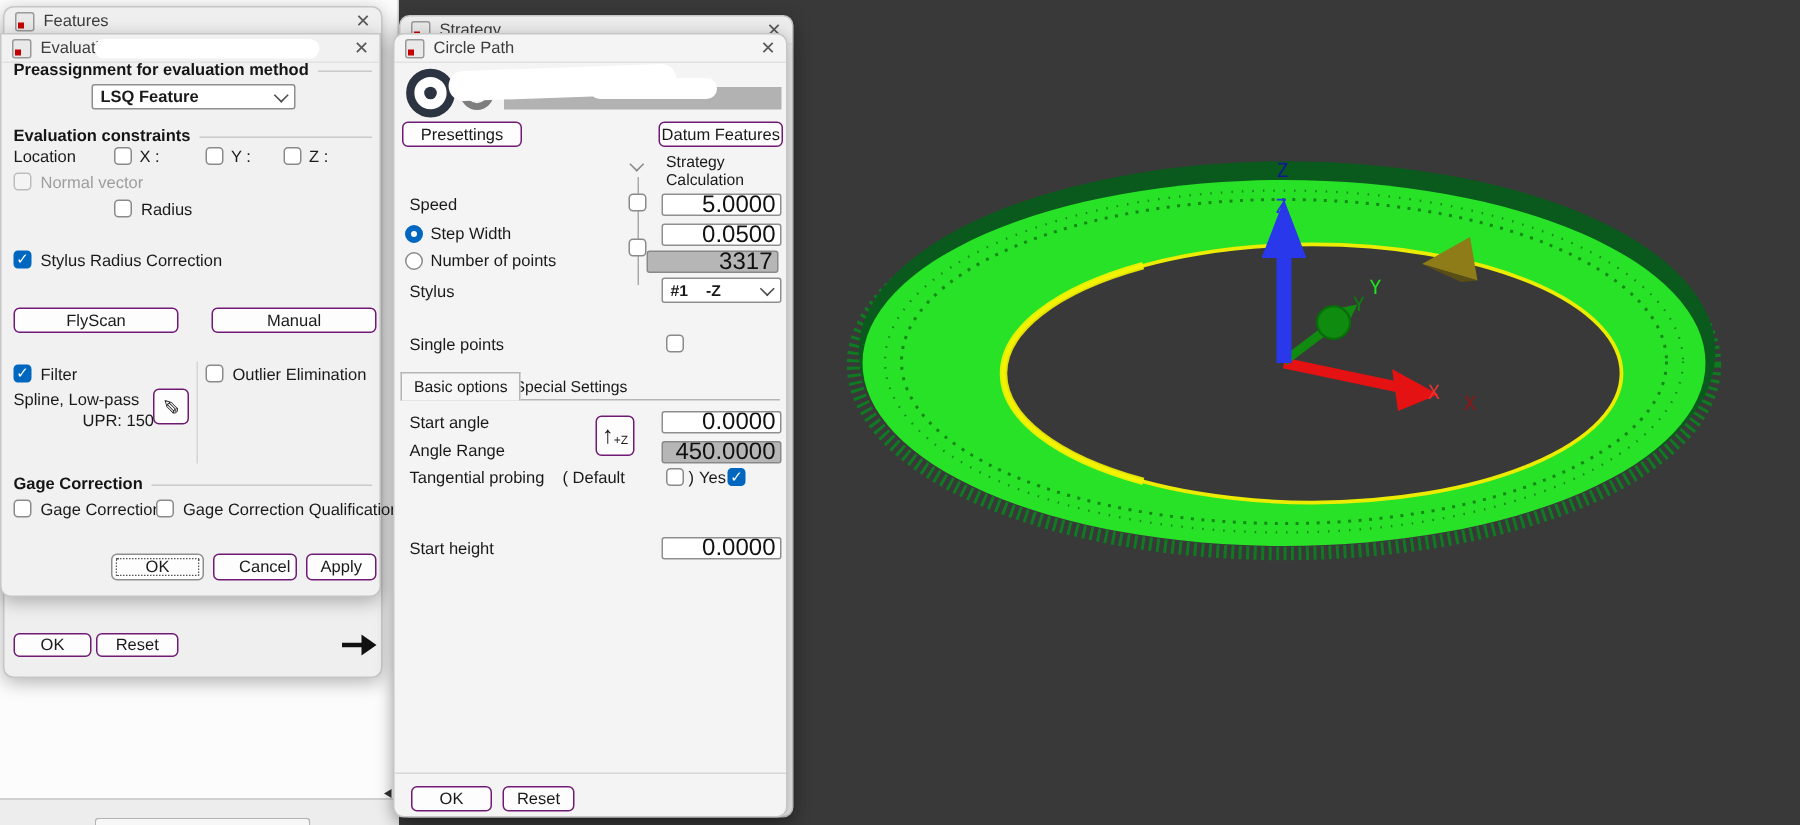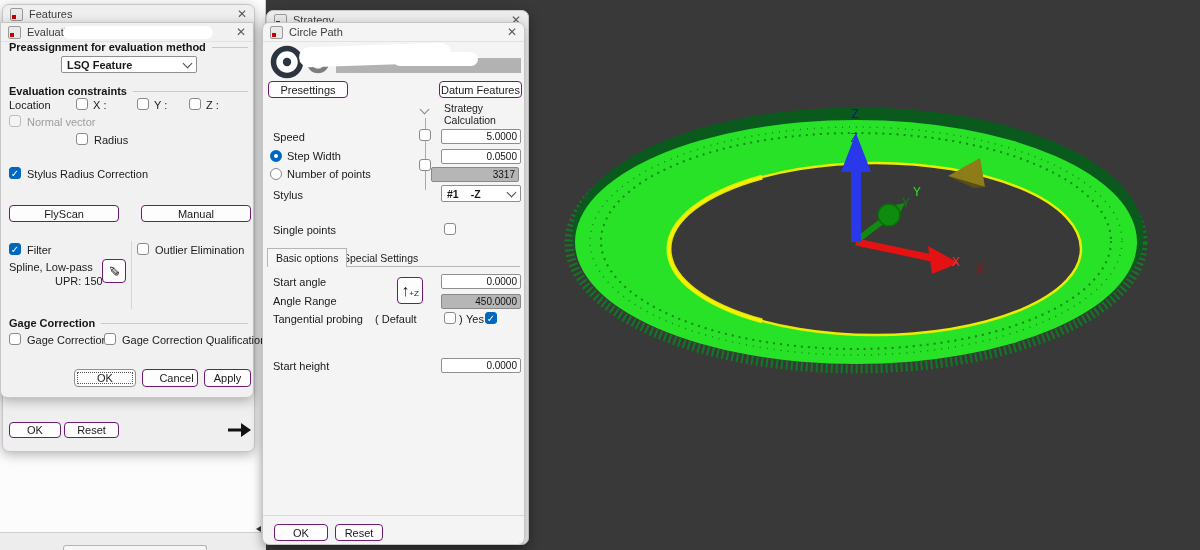--- a/index.html
+++ b/index.html
@@ -24,21 +24,21 @@
   .cb.checked::after{content:"\2713";color:#fff;font-size:10px;line-height:11px;display:block;text-align:center;}
   .cb.dis{border-color:#bdbdbd;background:#f4f4f4;}
   .radio{position:absolute;width:12px;height:12px;background:#fff;border:1px solid #8a8a8a;
          border-radius:50%;box-sizing:border-box;}
   .radio.sel{border:4px solid #0067c0;}
   .btn{position:absolute;background:#fdfdfd;border:1px solid #701a75;border-radius:4px;
        display:flex;align-items:center;justify-content:center;font-size:11px;color:#1a1a1a;
        box-sizing:border-box;text-align:right;}
   .btn.focus{border-color:#8f8f8f;outline:1px dotted #555;outline-offset:-4px;}
   .field{position:absolute;background:#fff;border:1px solid #8f8f8f;border-radius:2px;
-         font-family:"Liberation Sans",sans-serif;font-size:10px;text-align:right;
+         font-family:"Liberation Sans",sans-serif;font-size:16px;text-align:right;
          padding:0 3px;box-sizing:border-box;color:#111;}
   .field.gray{background:#b6b6b6;border-color:#898989;}
   .dropdown{position:absolute;background:#fff;border:1px solid #8f8f8f;border-radius:2px;
             display:flex;align-items:center;box-sizing:border-box;padding:0 5px;gap:4px;font-weight:bold;}
   .chev{width:6px;height:6px;border-right:1.4px solid #4a4a4a;border-bottom:1.4px solid #4a4a4a;
         transform:rotate(45deg);margin-top:-3px;}
   .chev.right{margin-left:auto;}
   .redact{position:absolute;background:#fff;border-radius:10px;}
   .tab{position:absolute;height:19px;display:flex;align-items:center;padding:0 8px;
        font-size:10.5px;box-sizing:border-box;}

